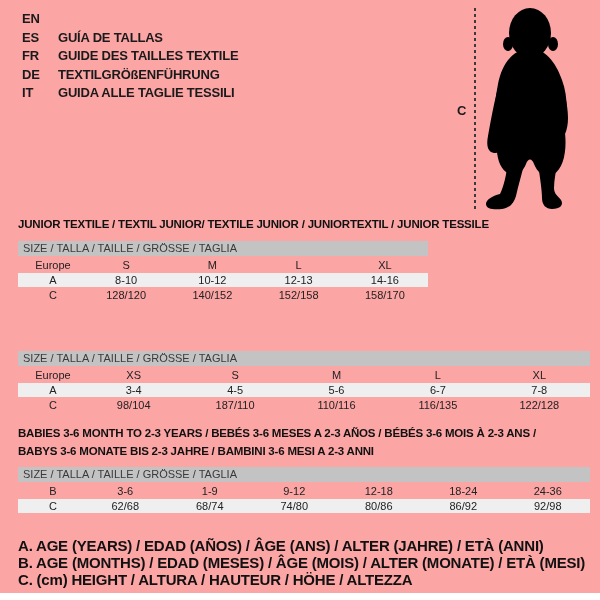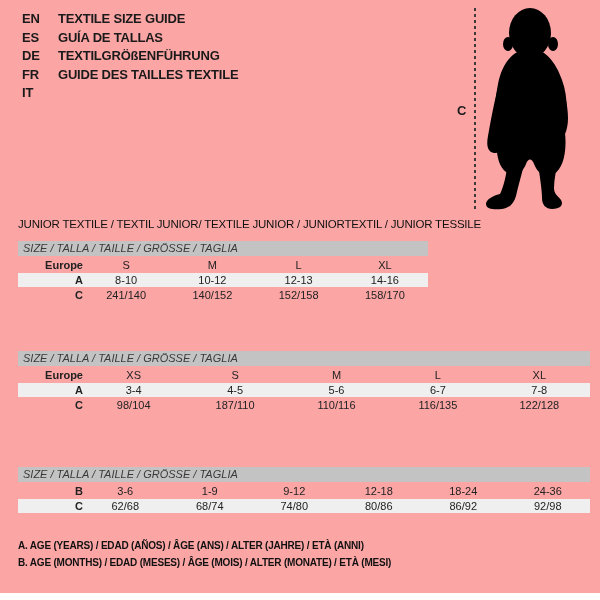--- a/index.html
+++ b/index.html
@@ -56,92 +56,91 @@
     top: 4px;
     width: 112px;
     height: 208px;
   }
 
   
   .section-title {
     position: absolute;
     left: 18px;
     font-size: 11.5px;
-    font-weight: normal;
+    font-weight: bold;
     letter-spacing: -0.2px;
     line-height: 15px;
     color: #111;
     white-space: nowrap;
   }
   .subscript { font-size: 8px; vertical-align: -2px; }
   .title-line2:empty { display: none; }
 
   .tbl { position: absolute; left: 18px; }
   .size-bar {
     background: #c3c3c3;
     color: #3a3a3a;
     font-size: 11px;
     line-height: 15px;
     height: 15px;
     padding-left: 5px;
     margin-bottom: 1px;
     white-space: nowrap;
-    font-style: italic;
   }
   table {
     width: 100%;
     table-layout: fixed;
     border-collapse: separate;
     border-spacing: 0 1px;
     font-size: 11px;
     color: #222;
   }
   td { height: 14px; line-height: 14px; text-align: center; padding: 0; overflow: hidden; }
-  td.lbl { text-align: right; padding-left: 5px; font-weight: bold; }
+  td.lbl { text-align: center; padding-left: 5px; }
   tr.shaded td { background: #efefef; }
 
   
   .footnotes {
     position: absolute;
     left: 18px;
     top: 537px;
   }
   .footnote {
-    font-size: 10px;
+    font-size: 15px;
     font-weight: bold;
     line-height: 17px;
     letter-spacing: -0.2px;
     color: #111;
     white-space: nowrap;
   }
 </style>
 </head>
 <body>
 
 <div class="page">
 
   <div class="languages">
     <div class="lang-row">
       <span class="lang-code">EN</span>
-      <span class="lang-title">TEXTILE SIZE GUIDE</span>
     </div>
     <div class="lang-row">
       <span class="lang-code">ES</span>
       <span class="lang-title">GUÍA DE TALLAS</span>
     </div>
     <div class="lang-row">
+      <span class="lang-code">FR</span>
+      <span class="lang-title">GUIDE DES TAILLES TEXTILE</span>
+    </div>
+    <div class="lang-row">
       <span class="lang-code">DE</span>
       <span class="lang-title">TEXTILGRÖßENFÜHRUNG</span>
     </div>
     <div class="lang-row">
-      <span class="lang-code">FR</span>
-      <span class="lang-title">GUIDE DES TAILLES TEXTILE</span>
-    </div>
-    <div class="lang-row">
       <span class="lang-code">IT</span>
+      <span class="lang-title">GUIDA ALLE TAGLIE TESSILI</span>
     </div>
   </div>
 
   <div class="figure">
     <span class="figure-c">C</span>
     <div class="dash-line"></div>
     <svg class="toddler" viewBox="0 0 112 208" xmlns="http://www.w3.org/2000/svg">
       <g fill="#000000">
         <ellipse cx="48" cy="29" rx="21" ry="25"></ellipse>
         <ellipse cx="26" cy="40" rx="5" ry="7"></ellipse>
@@ -180,21 +179,21 @@
       </tr>
       <tr class="shaded">
         <td class="lbl">A</td>
         <td>8-10</td>
         <td>10-12</td>
         <td>12-13</td>
         <td>14-16</td>
       </tr>
       <tr>
         <td class="lbl">C</td>
-        <td>241/140</td>
+        <td>128/120</td>
         <td>140/152</td>
         <td>152/158</td>
         <td>158/170</td>
       </tr>
     </tbody>
       </table>
   </div>
 
   <div class="tbl" style="top:351px; width:572px">
     <div class="size-bar">SIZE / TALLA / TAILLE / GRÖSSE / TAGLIA</div>
@@ -229,20 +228,24 @@
         <td>98/104</td>
         <td>187/110</td>
         <td>110/116</td>
         <td>116/135</td>
         <td>122/128</td>
       </tr>
     </tbody>
       </table>
   </div>
 
+  <div class="section-title" style="top:426px">
+    <span>BABIES 3-6 MONTH TO 2-3 YEARS / BEBÉS 3-6 MESES A 2-3 AÑOS / BÉBÉS 3-6 MOIS À 2-3 ANS /</span><span class="subscript"></span><span></span>
+    <div class="title-line2">BABYS 3-6 MONATE BIS 2-3 JAHRE / BAMBINI 3-6 MESI A 2-3 ANNI</div>
+  </div>
   <div class="tbl" style="top:467px; width:572px">
     <div class="size-bar">SIZE / TALLA / TAILLE / GRÖSSE / TAGLIA</div>
     <table>
       <colgroup>
           <col style="width:65px">
           <col>
           <col>
           <col>
           <col>
           <col>
@@ -267,15 +270,16 @@
         <td>86/92</td>
         <td>92/98</td>
       </tr>
     </tbody>
       </table>
   </div>
 
   <div class="footnotes">
     <div class="footnote">A. AGE (YEARS) / EDAD (AÑOS) / ÂGE (ANS) / ALTER (JAHRE) / ETÀ (ANNI)</div>
     <div class="footnote">B. AGE (MONTHS) / EDAD (MESES) / ÂGE (MOIS) / ALTER (MONATE) / ETÀ (MESI)</div>
+    <div class="footnote">C. (cm) HEIGHT / ALTURA / HAUTEUR / HÖHE / ALTEZZA</div>
   </div>
 
 </div>
 
 </body></html>

